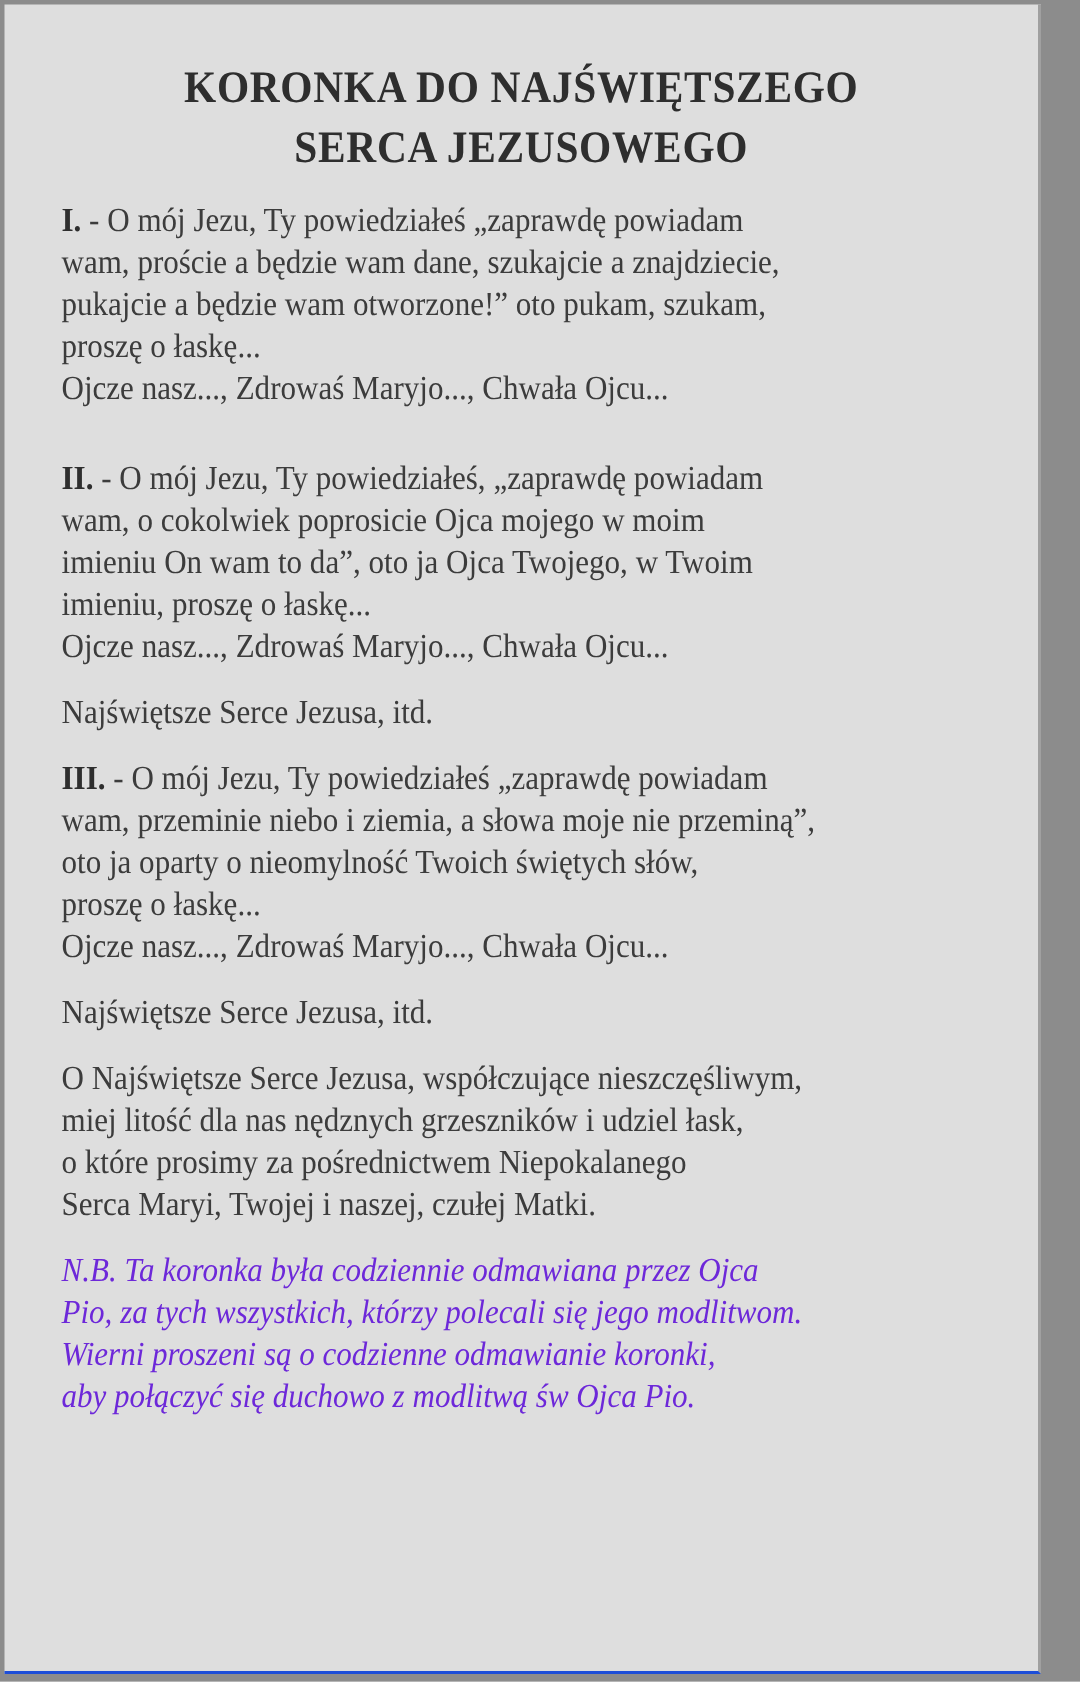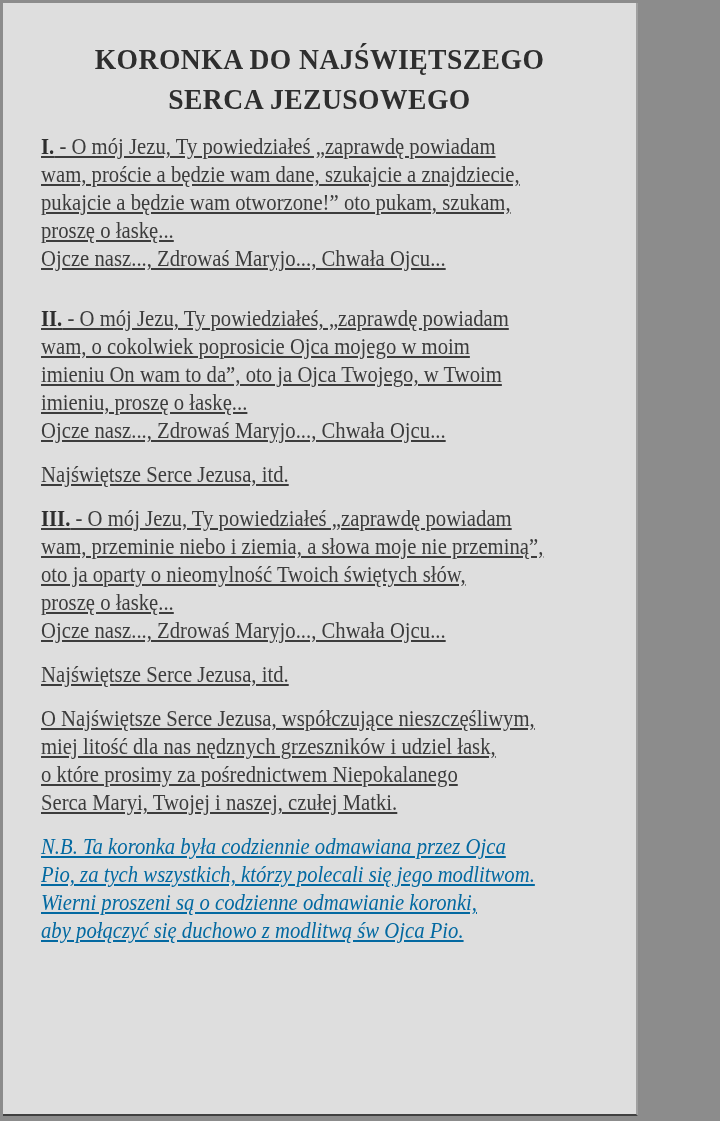--- a/index.html
+++ b/index.html
@@ -3,49 +3,49 @@
 <meta charset="utf-8">
 <style>
   html, body { margin: 0; padding: 0; }
   body {
     width: 720px; height: 1121px; overflow: hidden;
     background: #8c8c8c;
     font-family: "Liberation Serif", "DejaVu Serif", serif;
   }
   .card {
     position: absolute; left: 3px; top: 3px;
-    width: 635px; height: 1113px;
+    width: 691px; height: 1113px;
     background: #dedede;
     border-right: 2px solid #a0a0a0;
-    border-bottom: 2px solid #404040;
+    border-bottom: 2px solid #1d4ed8;
     box-sizing: border-box;
     color: #3a3a3a;
   }
   .title {
     position: absolute; left: 0; right: 0; top: 36px;
     text-align: center;
     font-weight: bold;
     font-size: 30px;
     line-height: 40px;
     letter-spacing: 0.5px;
     color: #2e2e2e;
     transform: scaleX(0.92);
   }
   .title div { white-space: nowrap; }
   .body-text {
     position: absolute; left: 38px; top: 130px; width: 670px;
     font-size: 22.5px;
     line-height: 28px;
     color: #3c3c3c;
   }
-  .para { margin: 0; text-decoration: underline; }
+  .para { margin: 0; }
   .line { white-space: nowrap; display: block; transform-origin: left center; transform: scaleX(0.92); }
   .gap { height: 16px; }
   .num { font-weight: bold; color: #2e2e2e; }
-  .nb { font-style: italic; color: #0369a1; }
+  .nb { font-style: italic; color: #6d28d9; }
 </style>
 </head>
 <body>
 
 <div class="card">
   <div class="title">
     <div>KORONKA DO NAJŚWIĘTSZEGO</div>
     <div>SERCA JEZUSOWEGO</div>
   </div>
 

